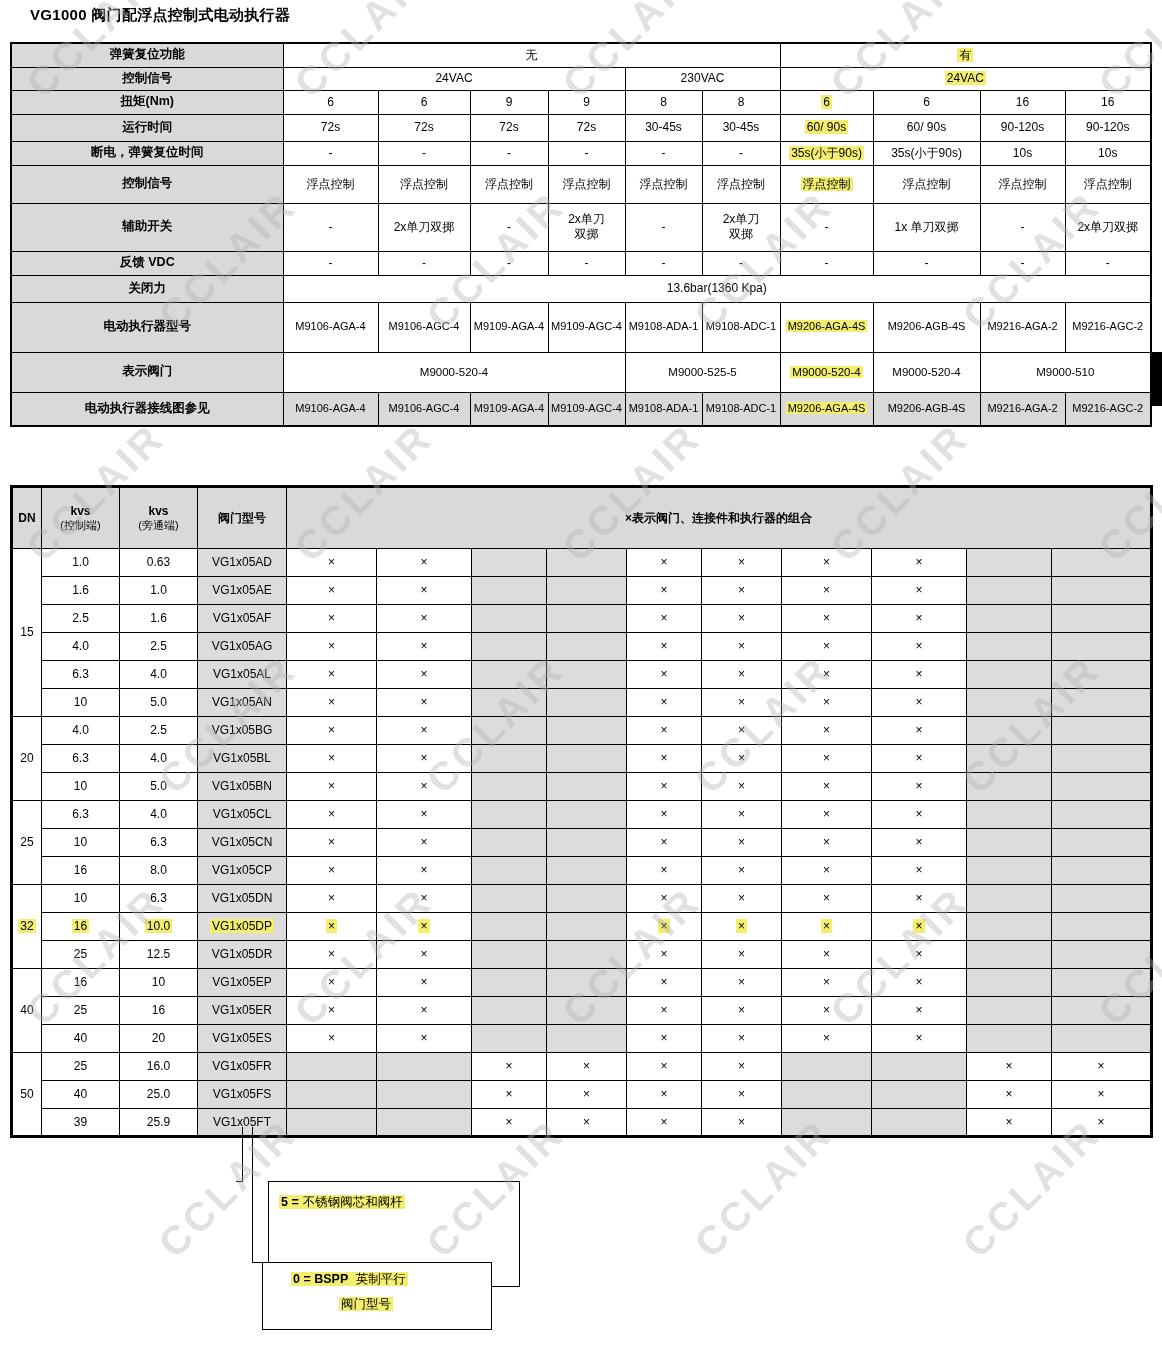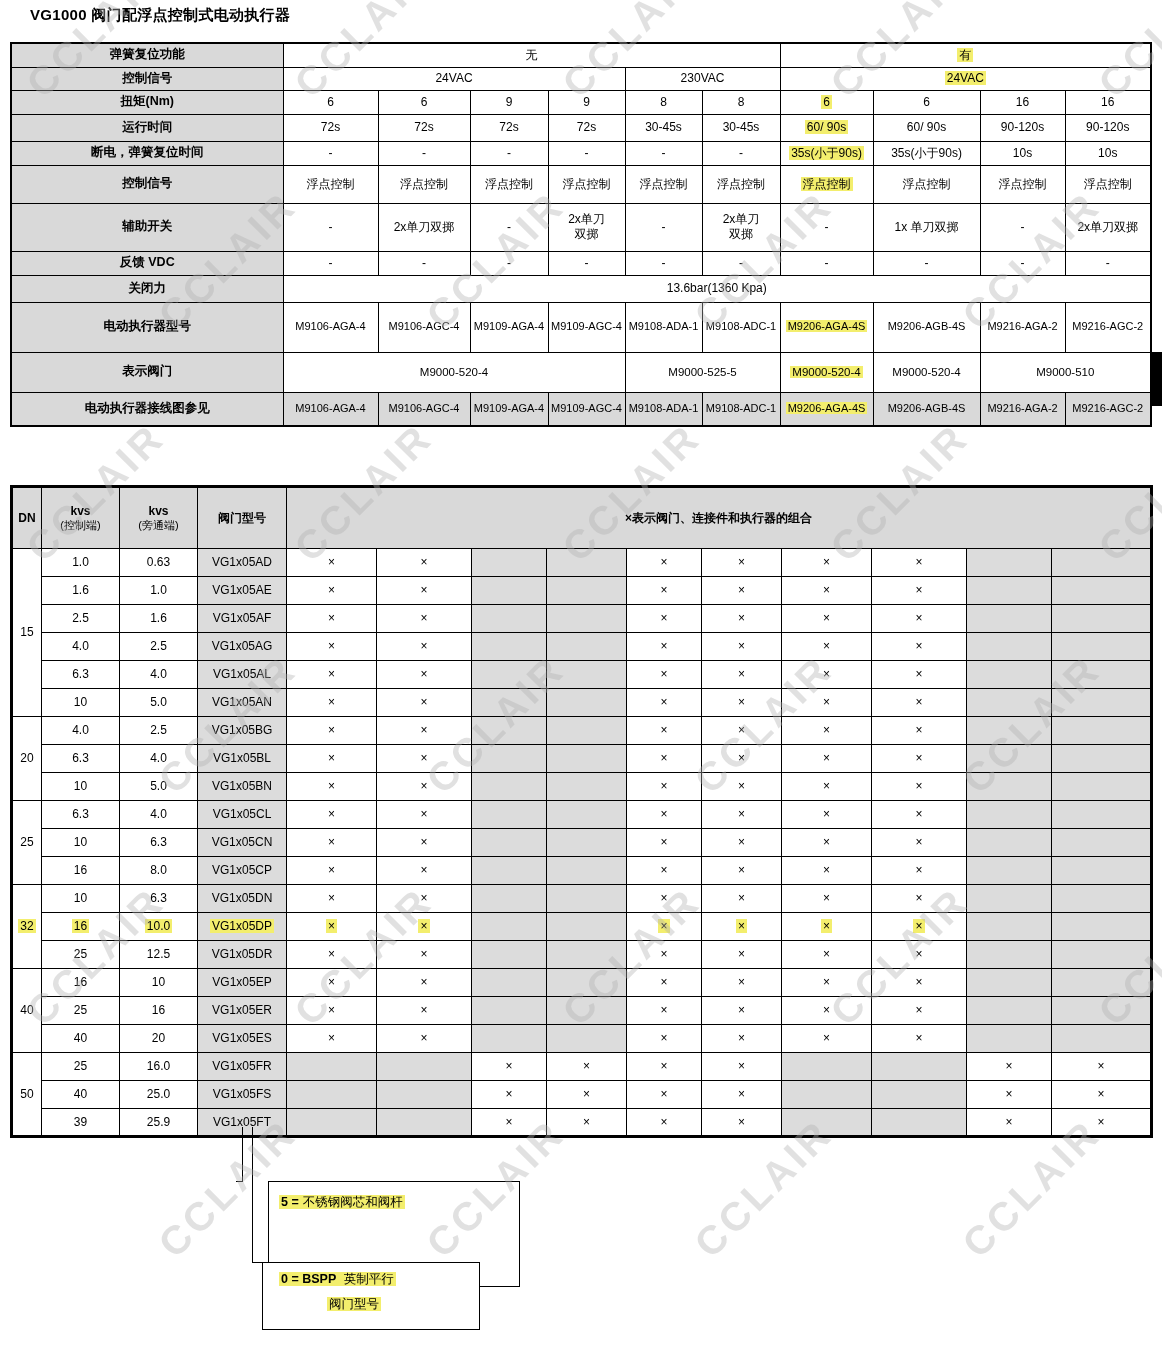--- a/index.html
+++ b/index.html
@@ -43,21 +43,21 @@
   .combo-table .hdr .sub{font-weight:normal;font-size:11px;}
   .model-cell{background:#dcdcdc;font-size:11.5px;}
   .gray-cell{background:#dcdcdc;}
   .combo-cell{font-size:13px;}
 
   
   .legend-box{position:absolute;border:1px solid #000;background:#fff;font-size:12.5px;}
   .legend-line{margin-bottom:8px;white-space:nowrap;}
   [data-name="legend-box-valve-type"]{left:80px;top:1145px;width:156px;height:72px;padding:12px 4px 0 24px;}
   [data-name="legend-box-trim"]{left:268px;top:1181px;width:232px;height:92px;padding:12px 8px 0 10px;}
-  [data-name="legend-box-thread"]{left:262px;top:1262px;width:194px;height:58px;padding:8px 6px 0 16px;}
+  [data-name="legend-box-thread"]{left:262px;top:1262px;width:194px;height:58px;padding:8px 6px 0 28px;}
   [data-name="legend-box-thread"] .legend-line + .legend-line{padding-left:48px;margin-top:2px;}
   .vline,.hstub{position:absolute;background:#000;}
 
   .page-tab{position:absolute;right:0;top:352px;width:10px;height:54px;background:#000;}
 
   
   .wm-layer{position:absolute;inset:0;pointer-events:none;z-index:30;}
   .wm{position:absolute;font-size:40px;font-weight:bold;letter-spacing:4px;
       color:rgba(175,175,175,0.38);transform:rotate(-45deg);}
 </style>

